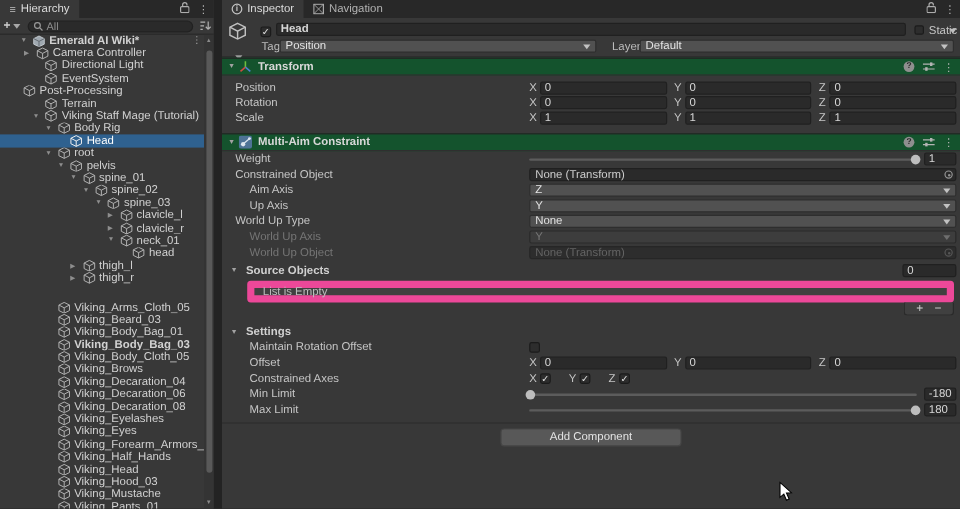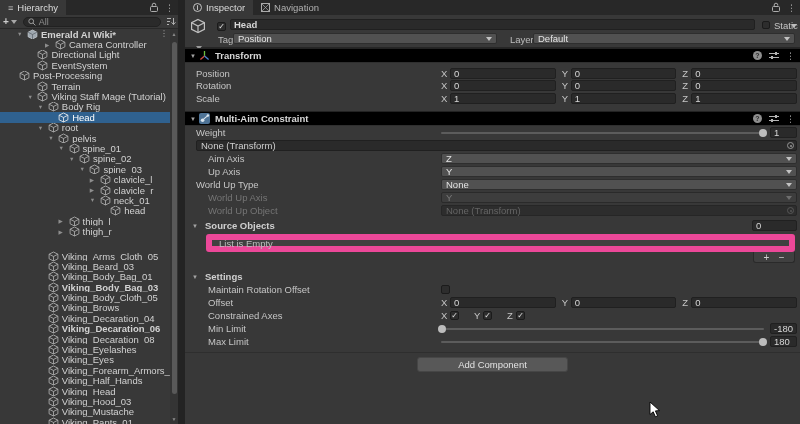--- a/index.html
+++ b/index.html
@@ -64,21 +64,21 @@
   .layer-lbl{position:absolute;left:325px;top:19px;color:#BDBDBD}
   .popup{position:relative;height:11px;background:#515151;border:1px solid #2E2E2E;border-radius:2px;
          padding:0 14px 0 4px;color:#E4E4E4;display:flex;align-items:center;overflow:hidden}
   .popup .dd{position:absolute;right:4px;top:3px;border-top-color:#C2C2C2}
   .popup.dis{background:#3D3D3D;color:#787878;border-color:#2A2A2A}
   .popup.dis .dd{border-top-color:#6E6E6E}
   .tag-popup{position:absolute;left:48px;top:18px;width:264px}
   .layer-popup{position:absolute;left:348px;top:18px;width:262px}
 
   
-  .chead{position:absolute;left:0;right:0;height:15px;background:#000000;border-top:1px solid #232323;
+  .chead{position:absolute;left:0;right:0;height:15px;background:#14532d;border-top:1px solid #232323;
          border-bottom:1px solid #2F2F2F;display:flex;align-items:center}
   .fold{width:9px;margin-left:5px;font-size:6px;color:#A2A2A2;flex:none}
   .cicon{width:11px;height:11px;display:flex;flex:none}
   .ctitle{font-weight:bold;color:#D8D8D8;margin-left:5px}
   .hdr-icons{position:absolute;right:5px;display:flex;align-items:center;gap:7px}
   .help{width:9px;height:9px;border-radius:50%;background:#8F8F8F;color:#2B2B2B;font-size:7px;
         font-weight:bold;line-height:9px;text-align:center}
   .shead{position:absolute;left:0;right:0;display:flex;align-items:center;padding-left:2px;height:13px}
   .stitle{font-weight:bold;color:#D0D0D0;margin-left:4px}
 
@@ -167,21 +167,21 @@
         <span class="harrow">▼</span>
         <span class="hicon">
           <svg viewBox="0 0 12 12">
             <path d="M6 1.1 L10.8 3.5 V8.5 L6 10.9 L1.2 8.5 V3.5 Z" fill="#9FA8B0" stroke="#C9CFD4" stroke-width="0.8"></path>
             <path d="M1.2 3.5 L6 6 L10.8 3.5 M6 6 V10.9" fill="none" stroke="#5A6168" stroke-width="0.8"></path>
           </svg>
         </span>
         <span class="hlabel">Emerald AI Wiki*</span>
         <span class="hmenu">⋮</span>
       </div>
-      <div class="hrow" style="padding-left: 45px;">
+      <div class="hrow" style="padding-left: 20px;">
         <span class="harrow">▶</span>
         <span class="hicon">
           <svg viewBox="0 0 12 12">
             <path d="M6 1.1 L10.8 3.5 V8.5 L6 10.9 L1.2 8.5 V3.5 Z" fill="none" stroke="currentColor" stroke-width="0.9"></path>
             <path d="M1.2 3.5 L6 6 L10.8 3.5 M6 6 V10.9" fill="none" stroke="currentColor" stroke-width="0.9"></path>
           </svg>
         </span>
         <span class="hlabel">Camera Controller</span>
       </div>
       <div class="hrow" style="padding-left: 27.4px;">
@@ -427,21 +427,21 @@
       <div class="hrow" style="padding-left: 37.8px;">
         <span class="harrow"></span>
         <span class="hicon">
           <svg viewBox="0 0 12 12">
             <path d="M6 1.1 L10.8 3.5 V8.5 L6 10.9 L1.2 8.5 V3.5 Z" fill="none" stroke="currentColor" stroke-width="0.9"></path>
             <path d="M1.2 3.5 L6 6 L10.8 3.5 M6 6 V10.9" fill="none" stroke="currentColor" stroke-width="0.9"></path>
           </svg>
         </span>
         <span class="hlabel">Viking_Decaration_04</span>
       </div>
-      <div class="hrow" style="padding-left: 37.8px; font-weight: bold;">
+      <div class="hrow" style="padding-left: 37.8px;">
         <span class="harrow"></span>
         <span class="hicon">
           <svg viewBox="0 0 12 12">
             <path d="M6 1.1 L10.8 3.5 V8.5 L6 10.9 L1.2 8.5 V3.5 Z" fill="none" stroke="currentColor" stroke-width="0.9"></path>
             <path d="M1.2 3.5 L6 6 L10.8 3.5 M6 6 V10.9" fill="none" stroke="currentColor" stroke-width="0.9"></path>
           </svg>
         </span>
         <span class="hlabel">Viking_Decaration_06</span>
       </div>
       <div class="hrow" style="padding-left: 37.8px;">
@@ -704,20 +704,21 @@
   </div>
   <div id="c-body" class="body-abs" style="top:126px">
     <div class="irow">
       <span class="lbl">Weight</span>
       <span class="slider">
           <span class="knob r"></span>
         </span>
       <span class="nfield sval">1</span>
     </div>
     <div class="irow">
+      <span class="lbl">Constrained Object</span>
       <span class="ofield">
         <span>None (Transform)</span>
         <span class="picker"></span>
       </span>
     </div>
     <div class="irow">
       <span class="lbl ind">Aim Axis</span>
       <span class="popup vflex">
         <span>Z</span>
           <i class="dd"></i>

